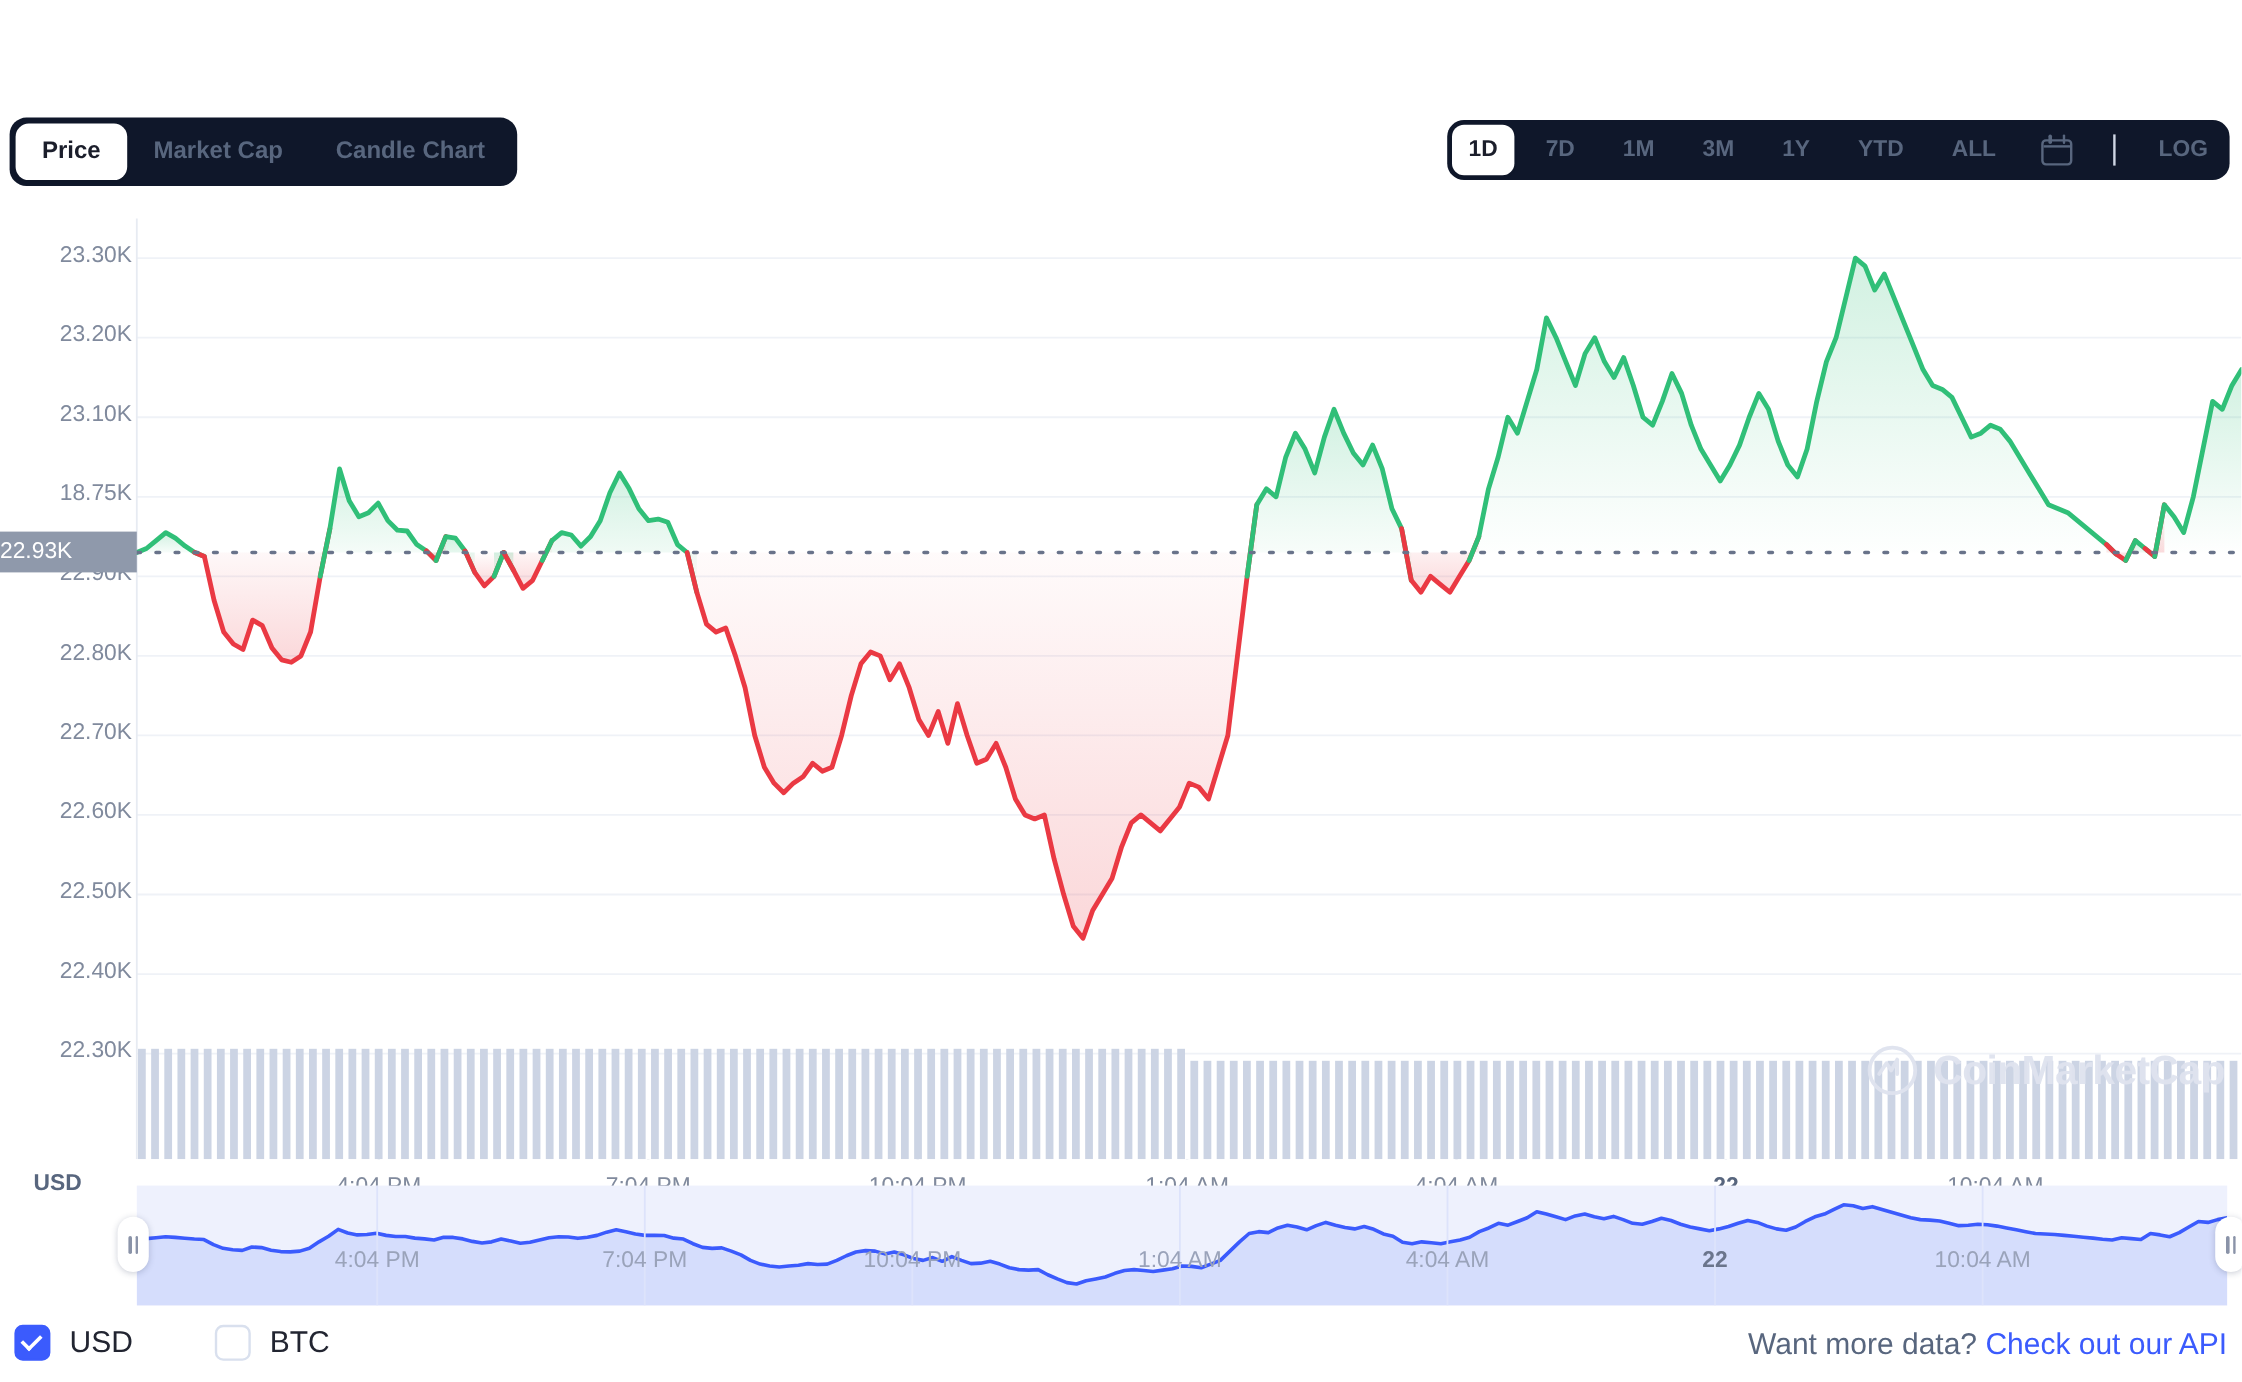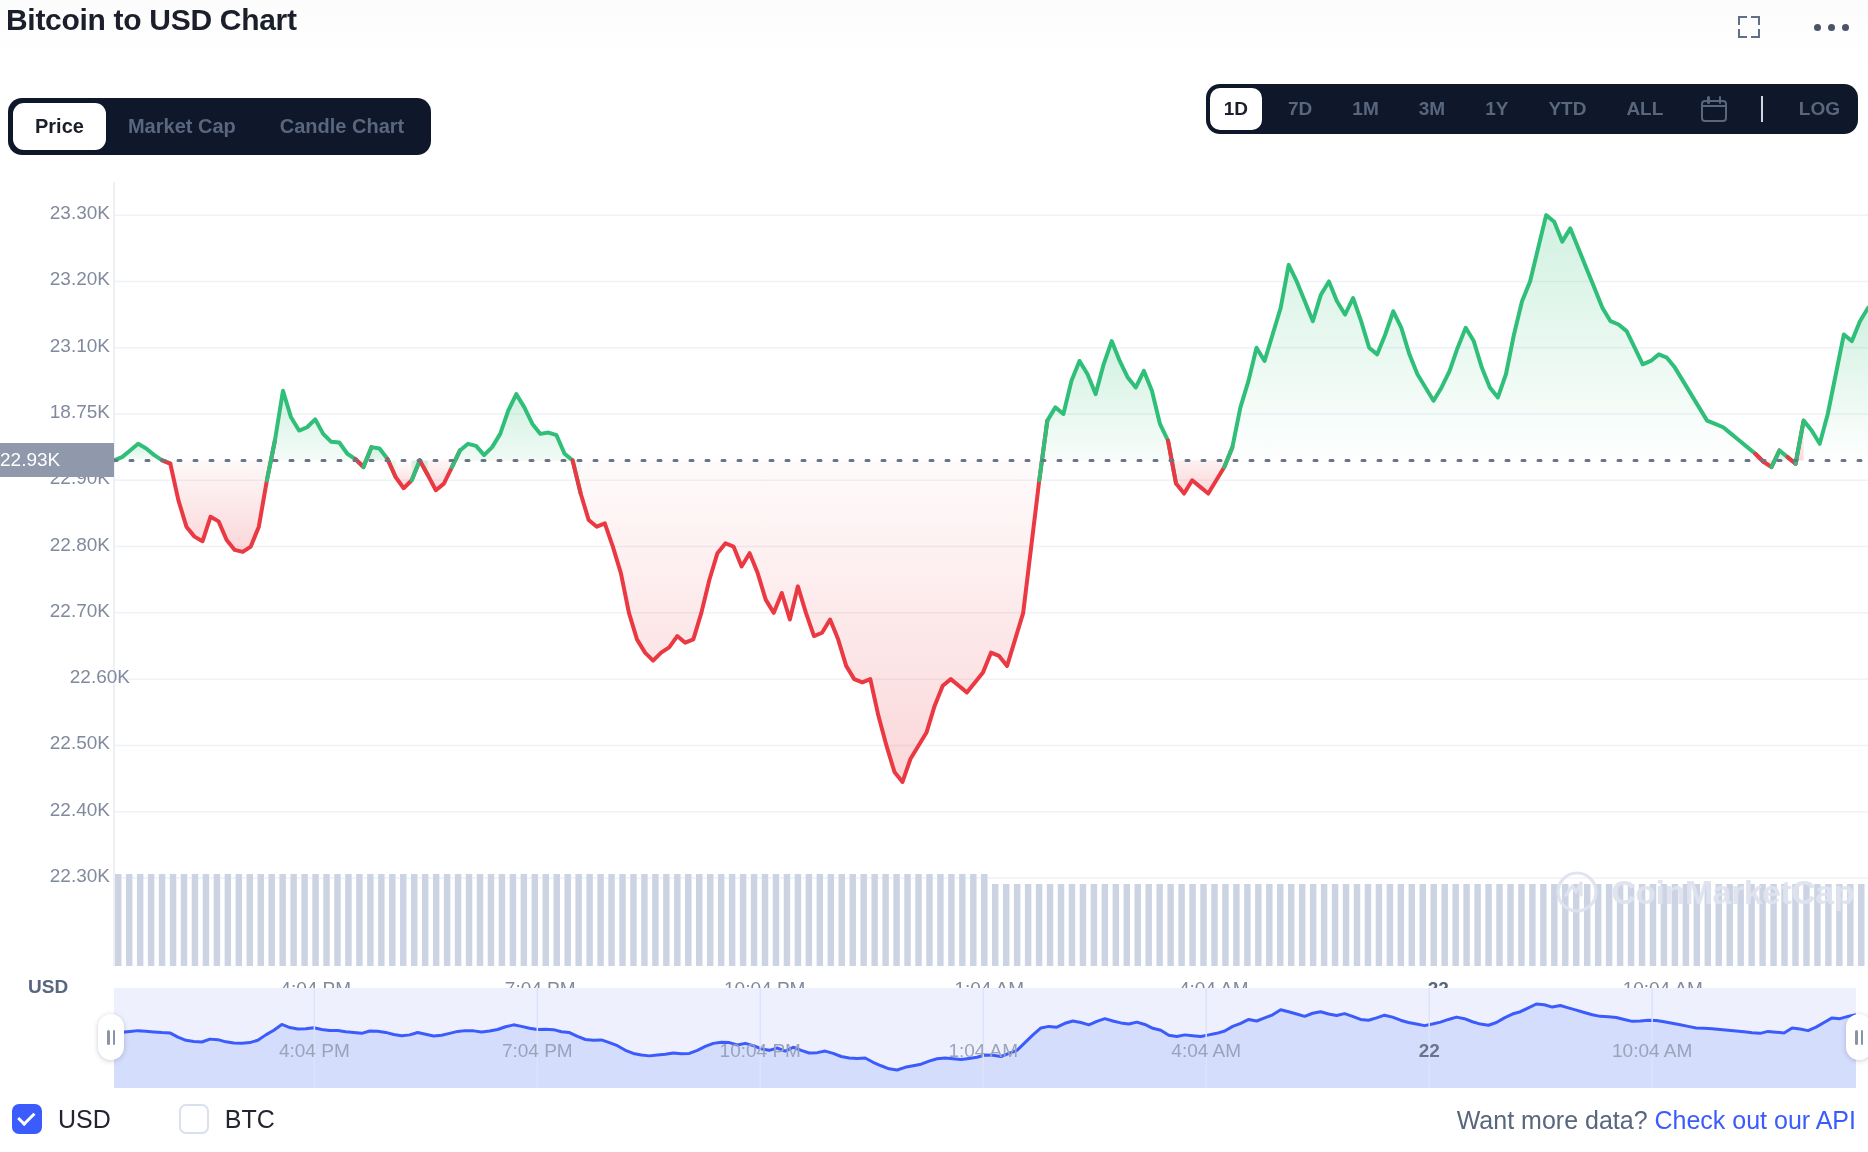--- a/index.html
+++ b/index.html
@@ -36,21 +36,21 @@
     display:inline-flex; align-items:center;
     background:#0f172a; border-radius:14px; padding:5px;
   }
   .seg-left { position:absolute; left:8px; top:98px; }
   .seg-item {
     font-size:20px; font-weight:600; color:#58667e;
     padding:12px 22px; border-radius:11px; cursor:pointer; white-space:nowrap;
   }
   .seg-item.active { background:#ffffff; color:#1b1e2b; box-shadow:0 1px 2px rgba(0,0,0,.06); }
 
-  .seg-right { position:absolute; right:10px; top:84px; padding:4px; border-radius:14px;gap:12px; }
+  .seg-right { position:absolute; right:10px; top:100px; padding:4px; border-radius:14px;gap:12px; }
   .range-item {
     font-size:19px; font-weight:600; color:#58667e;
     padding:10px 14px; border-radius:10px; cursor:pointer; white-space:nowrap;
   }
   .range-item.active { background:#fff; color:#1b1e2b; box-shadow:0 1px 2px rgba(0,0,0,.06); }
   .cal-ic { width:26px; height:26px; margin:0 12px; position:relative; cursor:pointer; }
   .cal-ic .body { position:absolute; left:0; top:4px; width:26px; height:22px; border:2.4px solid #58667e; border-radius:4px; }
   .cal-ic .bar  { position:absolute; left:2px; top:9px; width:22px; height:2.4px; background:#58667e; }
   .cal-ic .p1, .cal-ic .p2 { position:absolute; top:0; width:2.6px; height:8px; background:#58667e; border-radius:2px; }
   .cal-ic .p1 { left:6px; } .cal-ic .p2 { right:6px; }
@@ -103,40 +103,20 @@
                    border-bottom:3px solid #fff; transform:rotate(-45deg) translate(1px,-2px); }
   .cbox-lbl { font-size:25px; color:#222531; }
   .more-data { position:absolute; right:12px; top:2px; font-size:25px; color:#58667e; white-space:nowrap; }
   .more-data a { color:#3b5bfd; text-decoration:none; cursor:pointer; }
 </style>
 </head>
 <body>
 
 <div class="page">
 
-  <div class="header">
-    <div class="title">Bitcoin to USD Chart</div>
-    <div class="hdr-icons">
-      <div class="icon-btn">
-        <div class="expand-ic">
-            <i></i>
-            <i></i>
-            <i></i>
-            <i></i>
-          </div>
-      </div>
-      <div class="icon-btn">
-        <div class="dots">
-            <span></span>
-            <span></span>
-            <span></span>
-          </div>
-      </div>
-    </div>
-  </div>
 
   <div class="seg seg-left">
     <div class="seg-item active">Price</div>
     <div class="seg-item">Market Cap</div>
     <div class="seg-item">Candle Chart</div>
   </div>
 
   <div class="seg seg-right">
     <div class="range-item active">1D</div>
     <div class="range-item">7D</div>
@@ -383,21 +363,21 @@
         <line x1="1662.782" x2="1662.782" y1="790" y2="801" stroke="#b9c2d3" stroke-width="2"></line>
       </svg>
     <div id="yticks">
         <div class="ytick" style="top: 26.1429px;">23.30K</div>
         <div class="ytick" style="top: 92.4286px;">23.20K</div>
         <div class="ytick" style="top: 158.714px;">23.10K</div>
         <div class="ytick" style="top: 225px;">18.75K</div>
         <div class="ytick" style="top: 291.286px;">22.90K</div>
         <div class="ytick" style="top: 357.571px;">22.80K</div>
         <div class="ytick" style="top: 423.857px;">22.70K</div>
-        <div class="ytick" style="top: 490.143px; margin-left: 20px;">22.60K</div>
+        <div class="ytick" style="top: 490.143px;">22.60K</div>
         <div class="ytick" style="top: 556.429px;">22.50K</div>
         <div class="ytick" style="top: 622.714px;">22.40K</div>
         <div class="ytick" style="top: 689px;">22.30K</div>
       </div>
     <div class="ycur" id="ycur" style="top: 267.4px;">22.93K</div>
     <div id="xticks">
         <div class="xtick" style="left: 315.71px;">4:04 PM</div>
         <div class="xtick" style="left: 540.222px;">7:04 PM</div>
         <div class="xtick" style="left: 764.734px;">10:04 PM</div>
         <div class="xtick" style="left: 989.246px;">1:04 AM</div>

